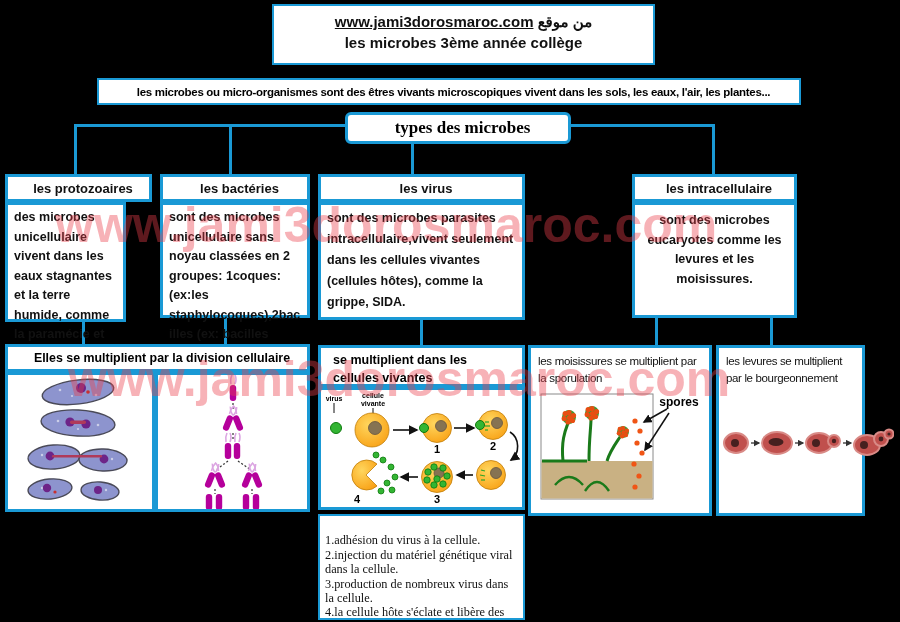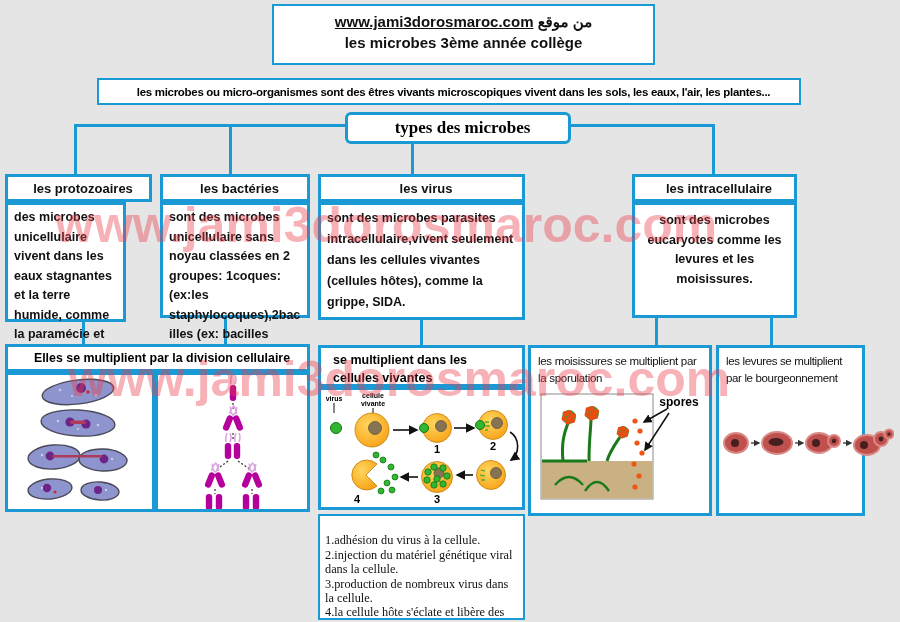--- a/index.html
+++ b/index.html
@@ -1,16 +1,16 @@
 <!DOCTYPE html>
 <html><head>
 <meta charset="utf-8">
 <style>
   html,body{margin:0;padding:0;background:#fff;font-family:"Liberation Sans",sans-serif;}
-  #canvas{position:relative;width:900px;height:622px;background:#e5e5e5;overflow:hidden;}
+  #canvas{position:relative;width:900px;height:622px;background:#000000;overflow:hidden;}
   .box{position:absolute;background:#fff;border:3px solid #1a99d5;box-sizing:border-box;}
   .b2{border-width:2px;}
   .conn{position:absolute;background:#1a99d5;z-index:0;}
   .box{z-index:1;}
   .center{display:flex;align-items:center;justify-content:center;text-align:center;padding-left:9px;}
   .hdr{font-weight:bold;font-size:13px;color:#111;}
   .desc{font-weight:bold;font-size:12.5px;line-height:19.5px;color:#111;padding:3px 6px;overflow-wrap:break-word;}
   .titlebox{text-align:center;padding-top:7px;font-weight:bold;font-size:15px;color:#111;}
   .titlebox .url{text-decoration:underline;}
   .typesbox{font-family:"Liberation Serif",serif;font-weight:bold;font-size:17px;}

